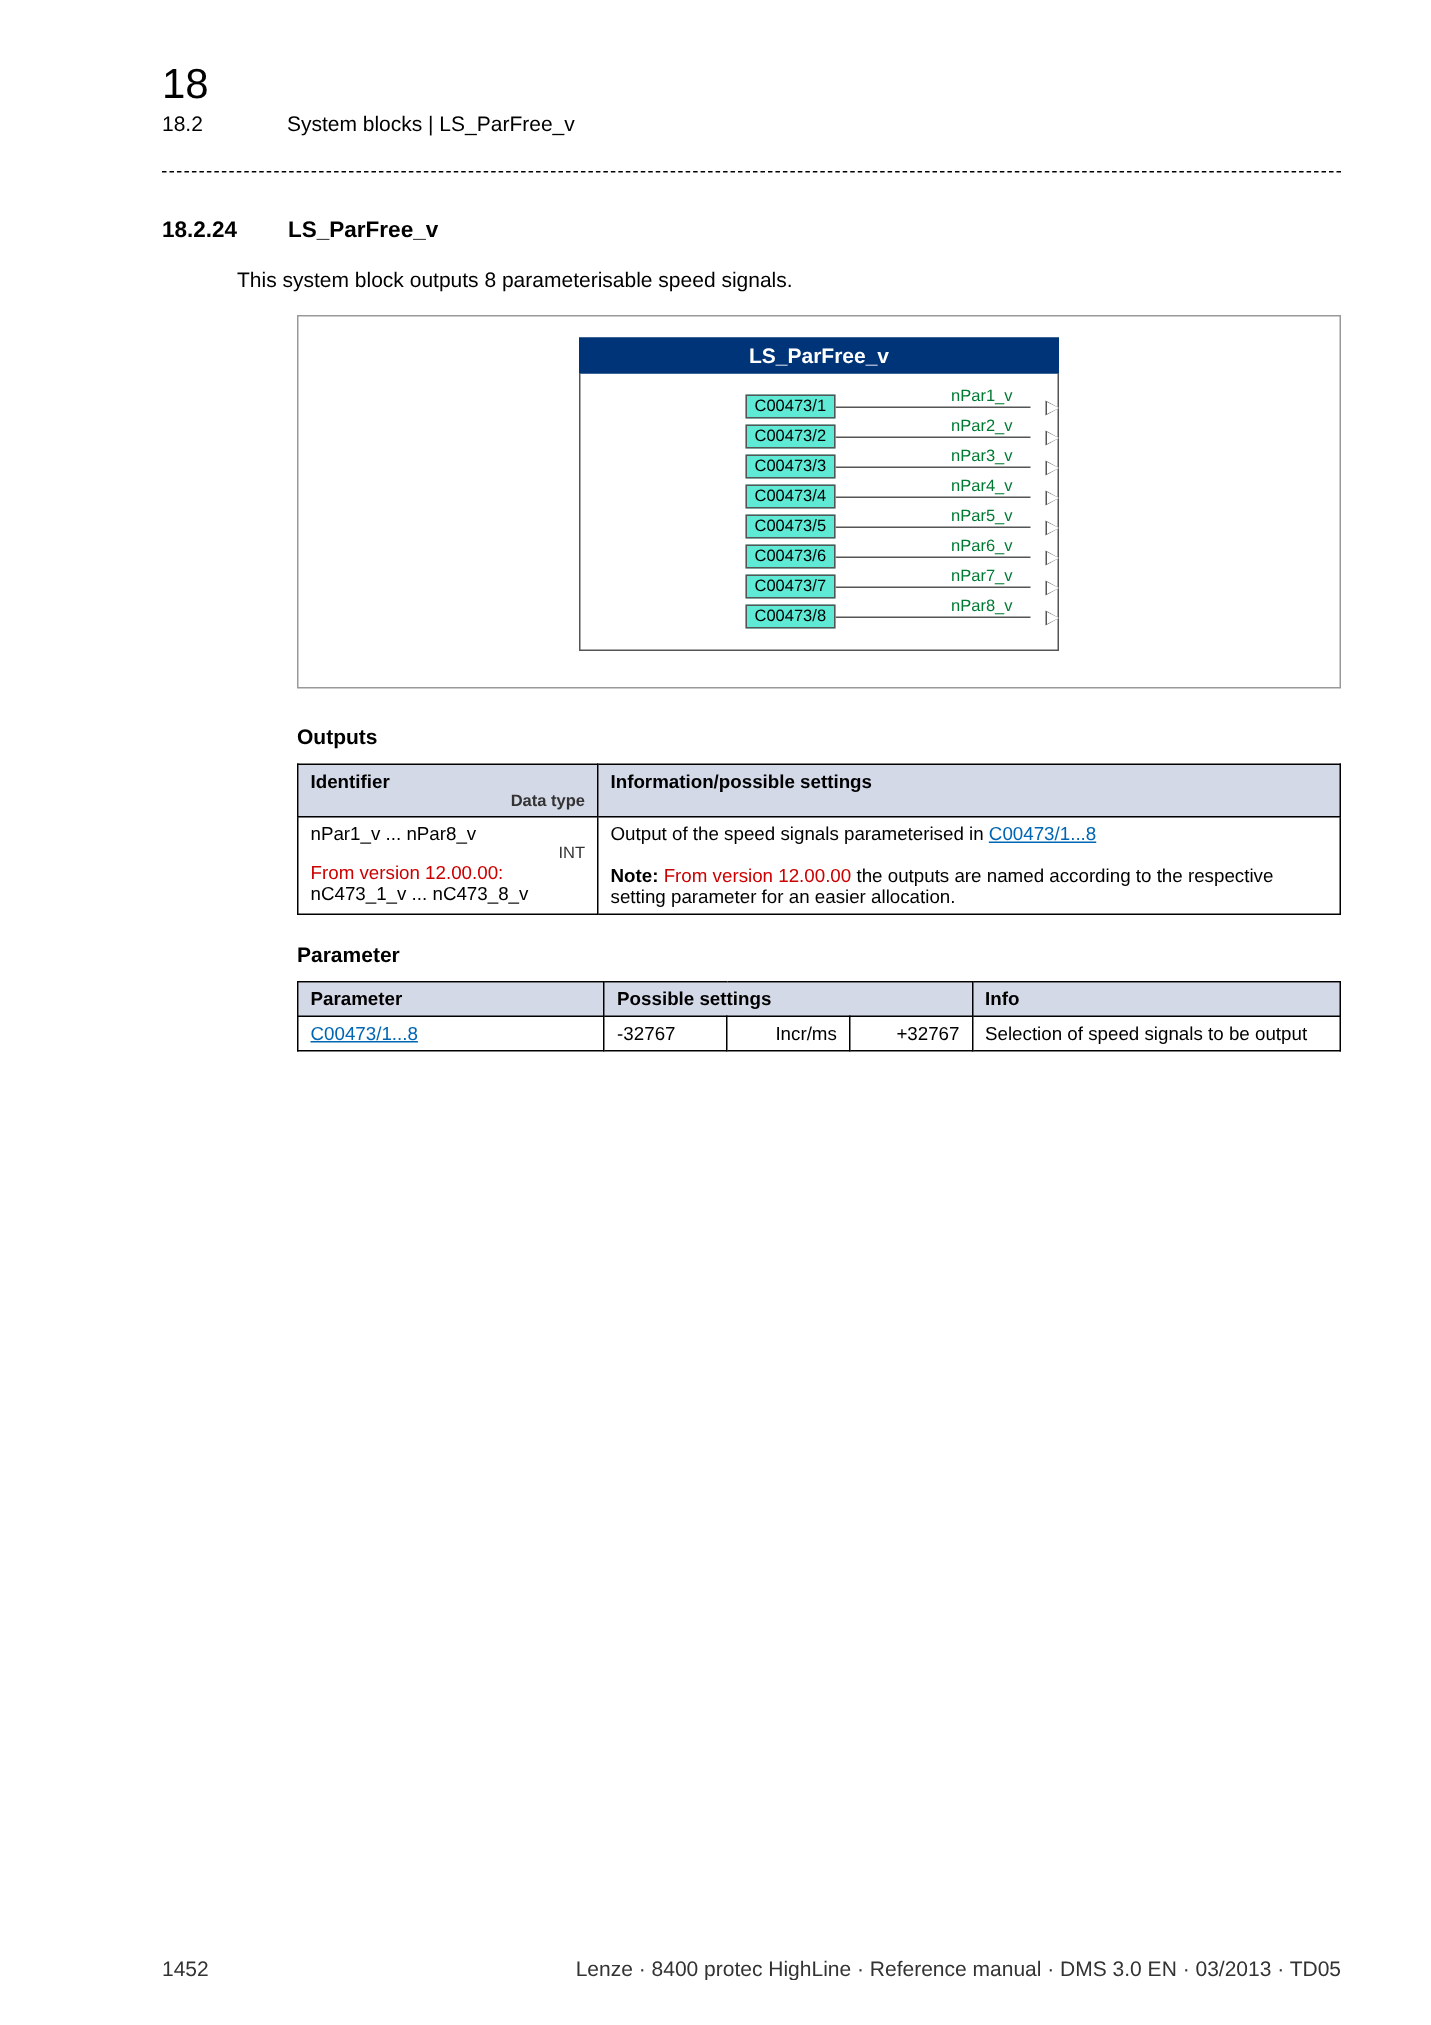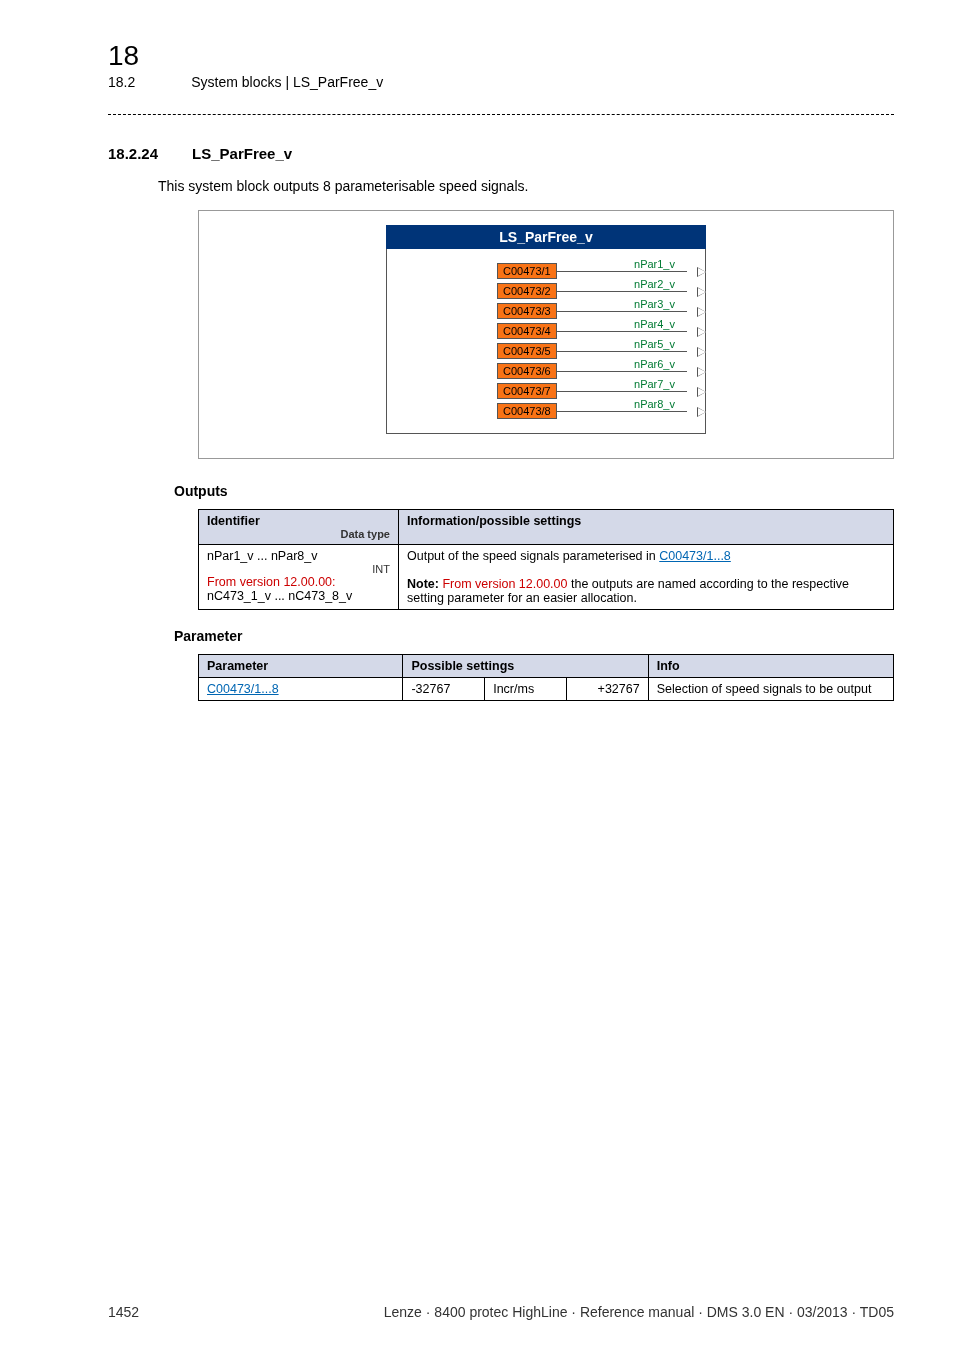--- a/index.html
+++ b/index.html
@@ -97,21 +97,21 @@
       padding: 12px 18px 12px 110px;
       position: relative;
     }
     .param-row {
       display: flex;
       align-items: center;
       height: 20px;
       position: relative;
     }
     .param-label {
-      background: #f97316;
+      background: #5eead4;
       border: 1px solid #555;
       font-family: Arial, sans-serif;
       font-size: 11px;
       padding: 0 5px;
       height: 16px;
       line-height: 14px;
       color: #000;
       position: relative;
       z-index: 2;
     }
@@ -147,21 +147,21 @@
       top: -4px;
       width: 0;
       height: 0;
       border-left: 8px solid #fff;
       border-top: 4px solid transparent;
       border-bottom: 4px solid transparent;
     }
     .section-heading {
       font-size: 14px;
       font-weight: 700;
-      margin-left: 66px;
+      margin-left: 90px;
       margin-bottom: 10px;
     }
     table {
       border-collapse: collapse;
       width: calc(100% - 90px);
       margin-left: 90px;
       margin-bottom: 18px;
       font-size: 12.5px;
     }
     table th, table td {
@@ -329,21 +329,21 @@
 <table class="param-table">
   <tbody>
       <tr>
     <th class="id-cell">Parameter</th>
     <th class="settings-col" colspan="3">Possible settings</th>
     <th class="info-col">Info</th>
   </tr>
   <tr>
     <td><span class="link-text">C00473/1...8</span></td>
     <td style="width:80px">-32767</td>
-    <td style="width:80px;text-align:left">Incr/ms</td>
+    <td style="width:80px;text-align:right">Incr/ms</td>
     <td style="width:80px;text-align:right">+32767</td>
     <td>Selection of speed signals to be output</td>
   </tr>
 </tbody>
   </table>
 
 <div class="footer">
   <span>1452</span>
   <span>Lenze · 8400 protec HighLine · Reference manual · DMS 3.0 EN · 03/2013 · TD05</span>
 </div>

